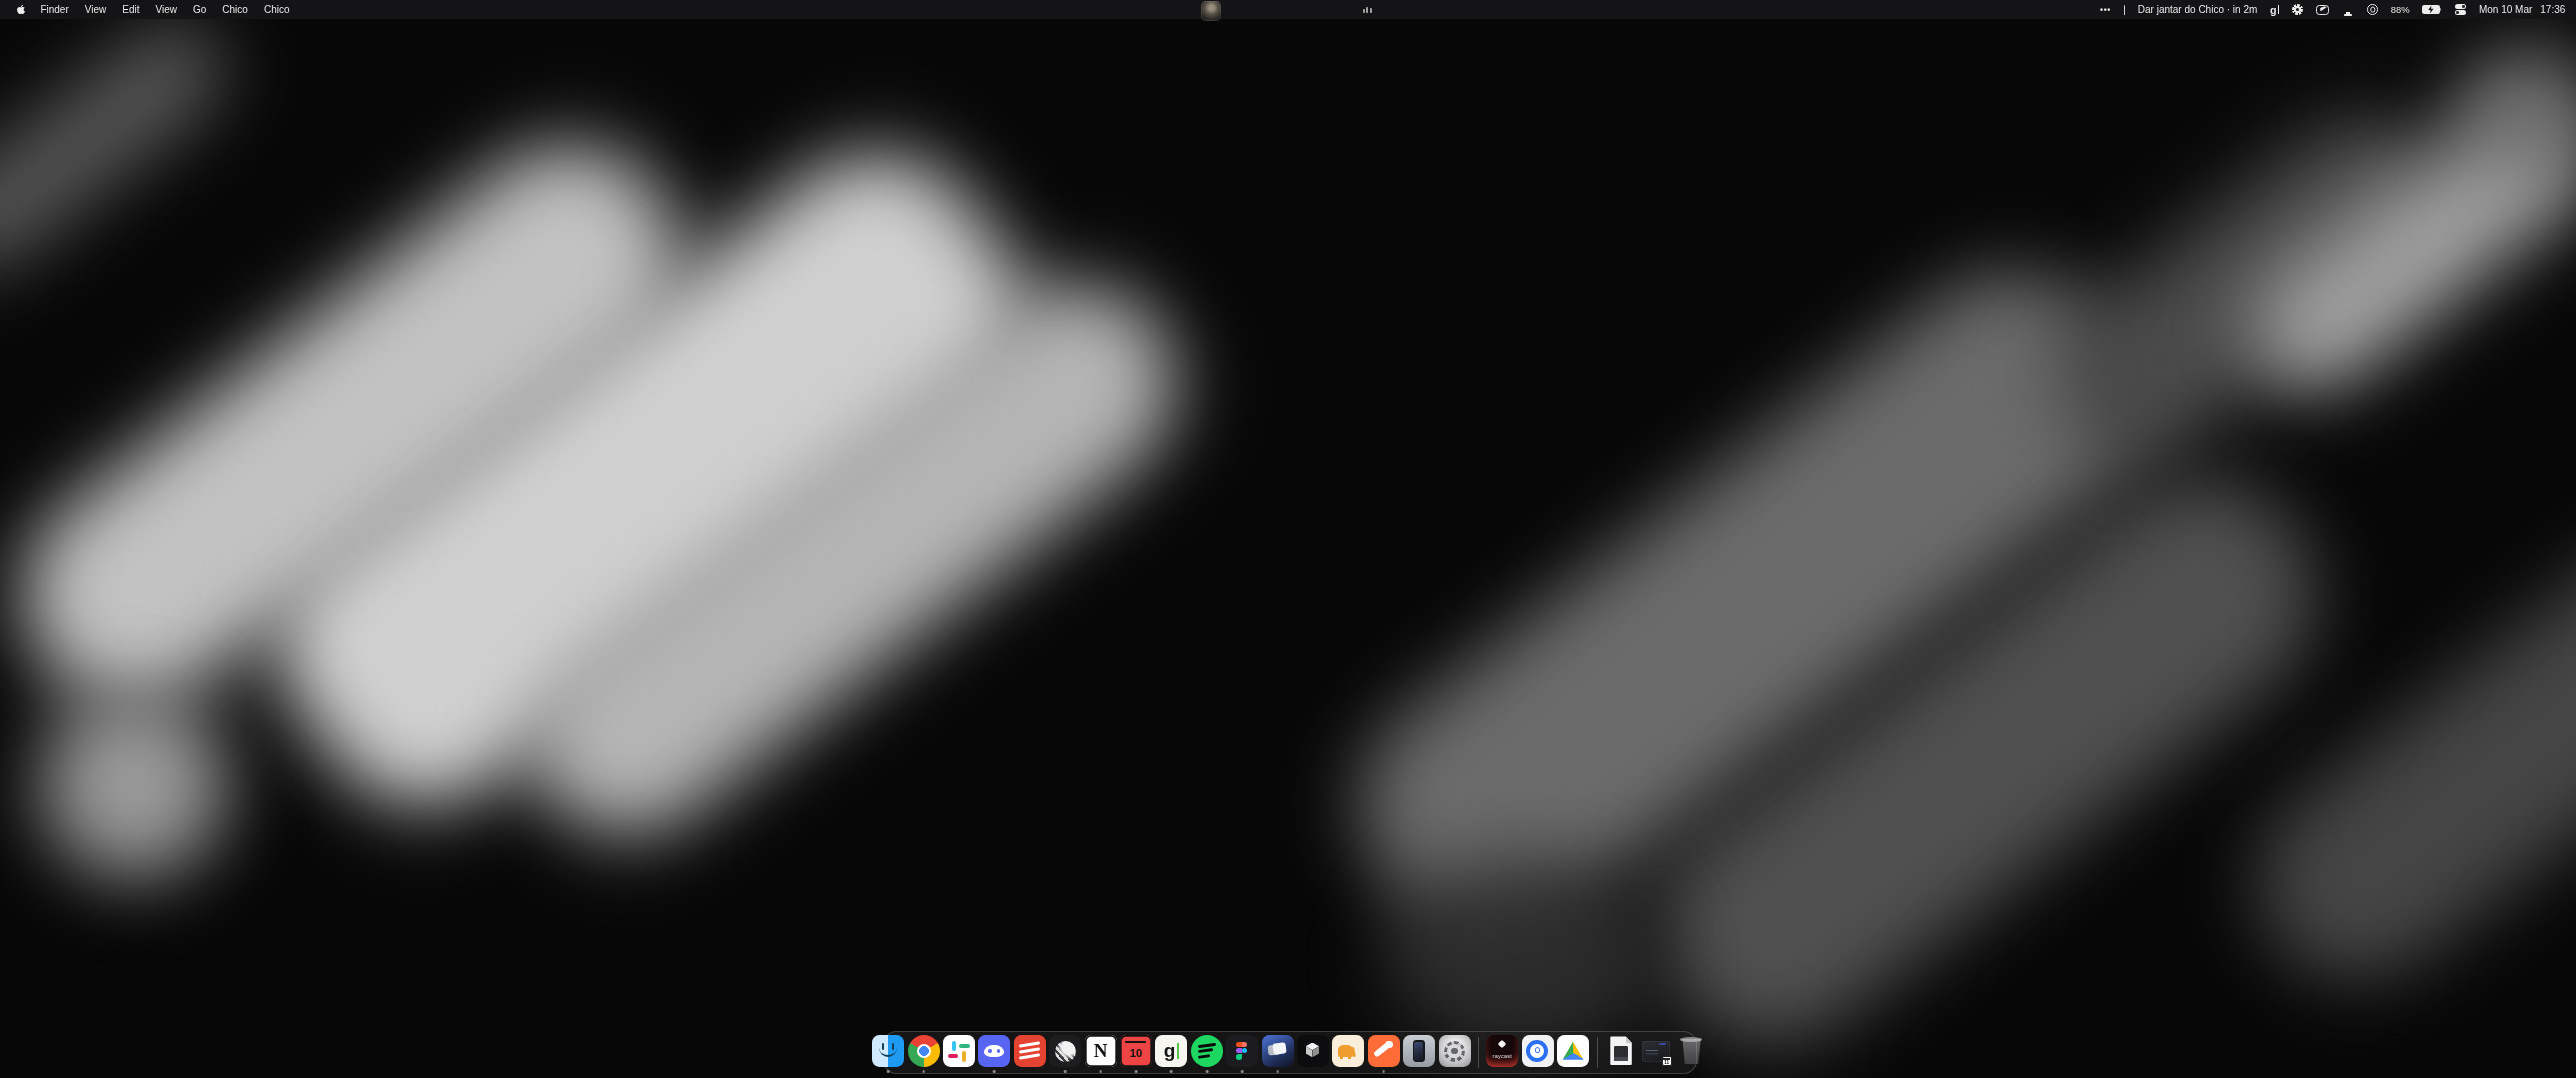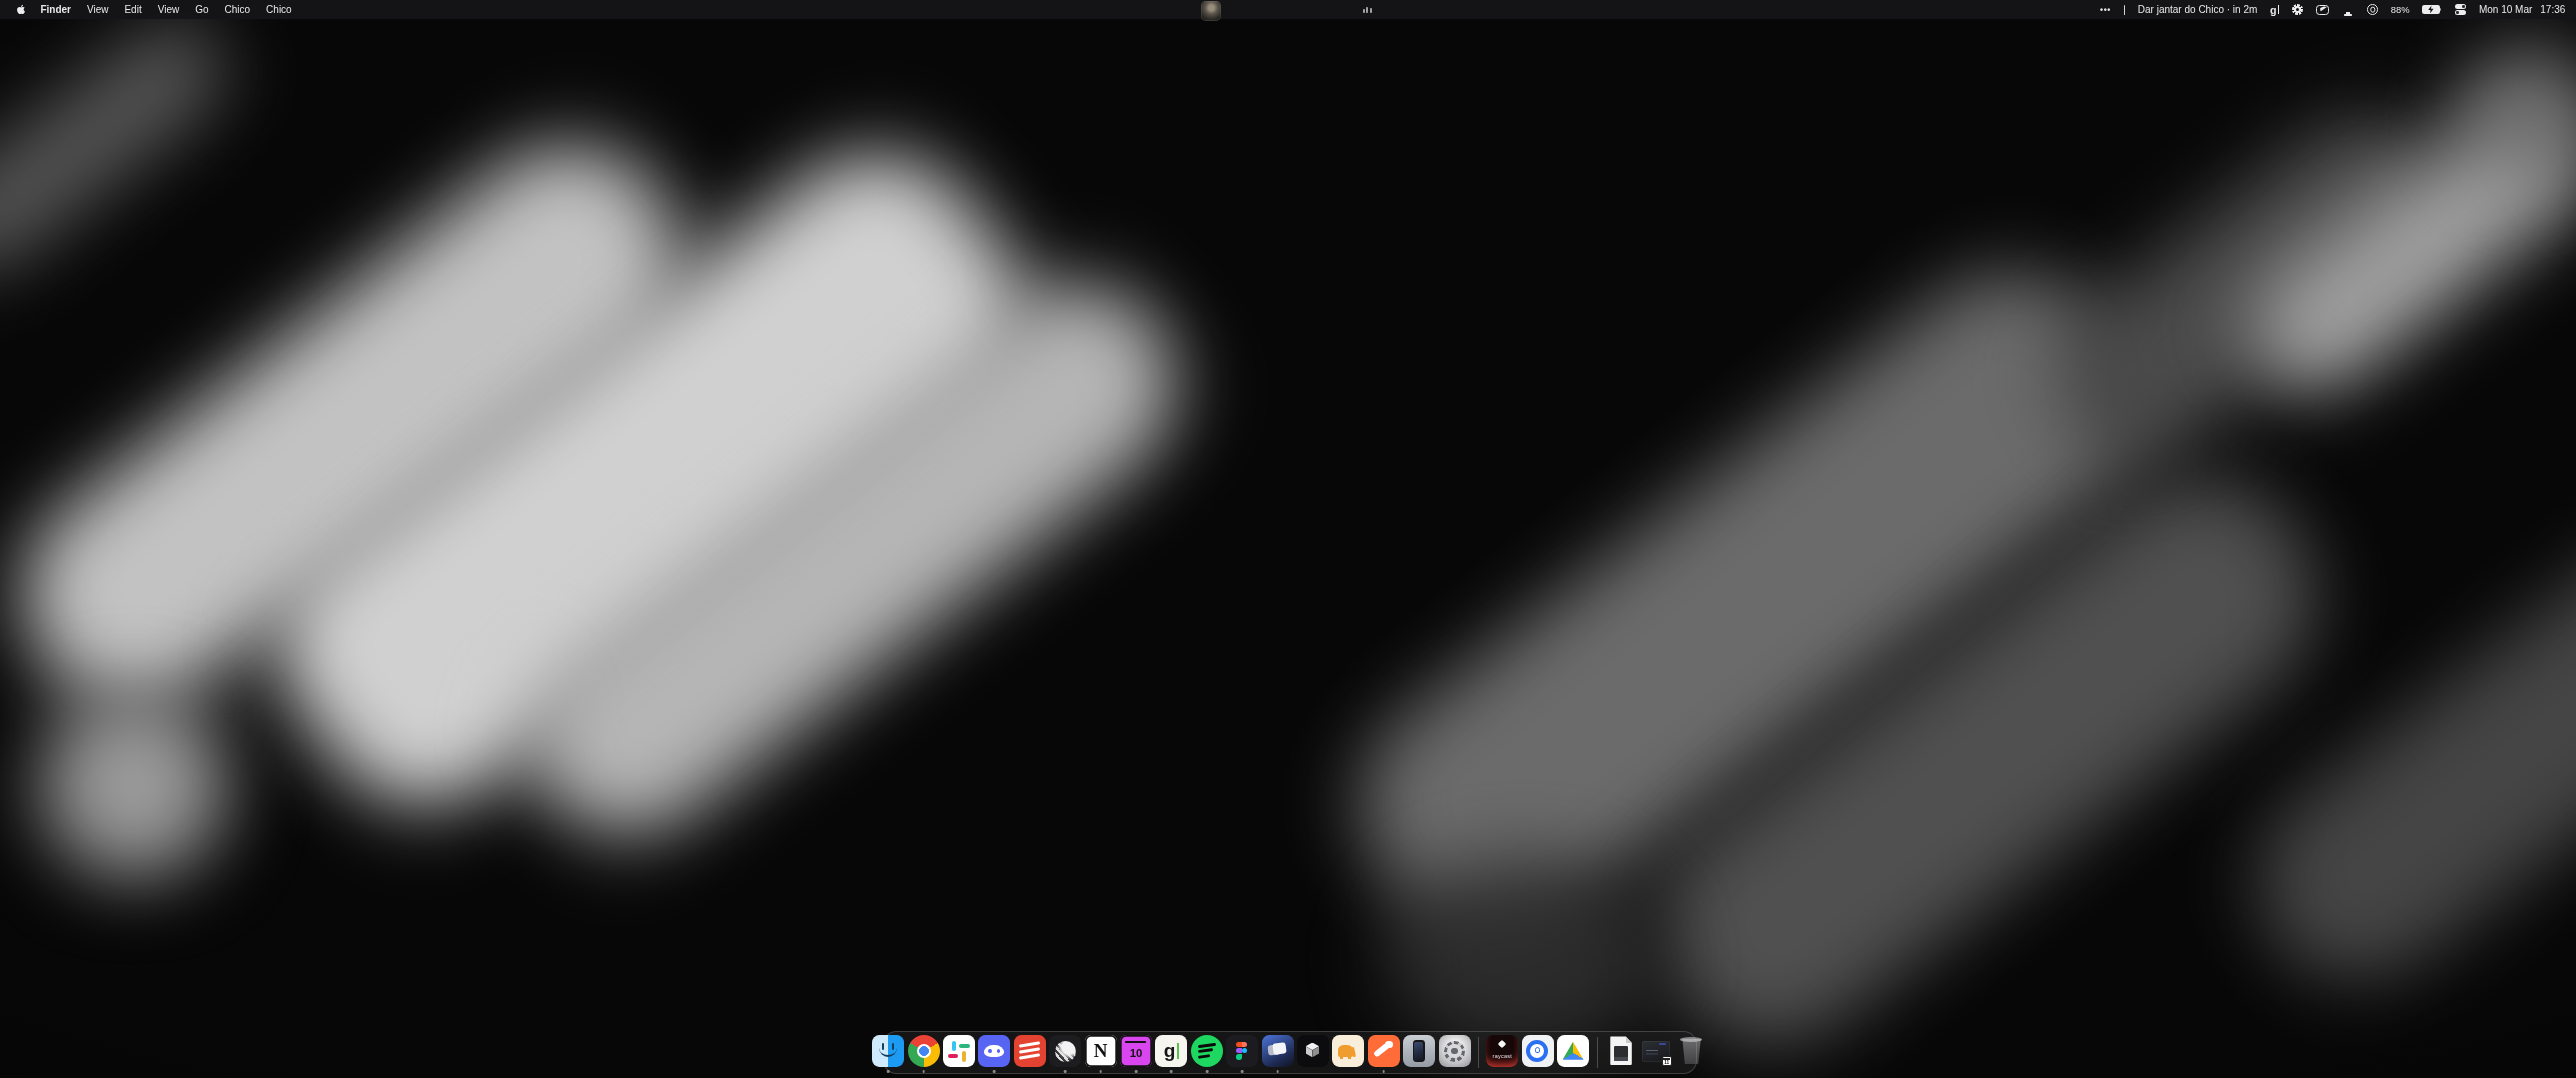--- a/index.html
+++ b/index.html
@@ -25,21 +25,21 @@
   #wallpaper .vignette { position:absolute; inset:0; filter:none;
     background:radial-gradient(115% 100% at 50% 45%, rgba(0,0,0,0) 55%, rgba(0,0,0,.35) 100%); }
 
   
   #menubar { position:absolute; left:0; top:0; width:2576px; height:19px; background:rgba(21,21,23,.97);
     display:flex; align-items:center; color:#e9e9ea; font-size:10px; z-index:50; }
   .mb-left { display:flex; align-items:center; height:100%; padding-left:9.4px; }
   .apple { width:23px; display:flex; justify-content:center; align-items:center; }
   .apple svg { height:10.7px; fill:#ededee; }
   .mb-item { padding:0 8px; height:100%; display:flex; align-items:center; white-space:nowrap; }
-  .mb-item.bold { font-weight:bold; }
+  .mb-item.bold { font-weight:normal; }
   .mb-right { position:absolute; right:0; top:0; height:19px; display:flex; align-items:center;
     gap:12.7px; padding-right:10.7px; }
   .mb-dots { font-weight:bold; letter-spacing:0.7px; font-size:8.7px; }
   .mb-sep { width:1.3px; height:10px; background:#d5d5d6; border-radius:0.7px; }
   .mb-reminder { white-space:nowrap;text-align:center; }
   .granola-mb { display:flex; align-items:center; gap:1.3px; font-weight:bold; font-size:10.7px; }
   .granola-mb .cursor { width:1.3px; height:8.7px; background:#ededee; }
   .gear-mb { width:11.4px; height:11.4px; border-radius:50%; position:relative;
     background:repeating-conic-gradient(#ececec 0deg 28deg, rgba(0,0,0,0) 28deg 45deg); }
   .gear-mb::before { content:''; position:absolute; inset:2px; border-radius:50%; background:#ececec; }
@@ -120,21 +120,21 @@
   .ic-linear { background:#1d1d20; }
   .ic-linear .orb { position:absolute; left:5.4px; top:5.4px; width:21px; height:21px; border-radius:50%;
     background:
       radial-gradient(circle at 66% 30%, #f2f2f2 0 34%, rgba(242,242,242,0) 60%),
       repeating-linear-gradient(48deg, #dcdcdc 0 2.3px, #3a3a3e 2.3px 4.7px); }
 
   .ic-notion { background:#fff; box-shadow:inset 0 0 0 1.7px #131313; border-radius:6px; }
   .ic-notion .n { position:absolute; inset:0; display:flex; align-items:center; justify-content:center;
     font-family:"Liberation Serif", serif; font-weight:bold; font-size:19px; color:#131313; }
 
-  .ic-ncal { background:#d946ef; box-shadow:inset 0 0 0 1.7px #131313; border-radius:6px; }
+  .ic-ncal { background:#ef4444; box-shadow:inset 0 0 0 1.7px #131313; border-radius:6px; }
   .ic-ncal .bar { position:absolute; left:5.4px; top:5.4px; width:21px; height:2.7px; background:#131313; border-radius:0.7px; }
   .ic-ncal .d { position:absolute; inset:4px 0 0 0; display:flex; align-items:center; justify-content:center;
     font-weight:bold; font-size:11.4px; color:#131313; }
 
   .ic-granola { background:#f6f5f0; display:flex; align-items:center; justify-content:center; }
   .ic-granola .g { font-weight:bold; font-size:19px; color:#141414; }
   .ic-granola .cur { width:2.3px; height:16px; background:#57c24c; margin-left:1.3px; }
 
   .ic-spotify { border-radius:50%; background:#1ed760; }
   .ic-spotify i { position:absolute; left:6.7px; background:#0b0b0b; border-radius:2px; transform:rotate(-8deg); }

